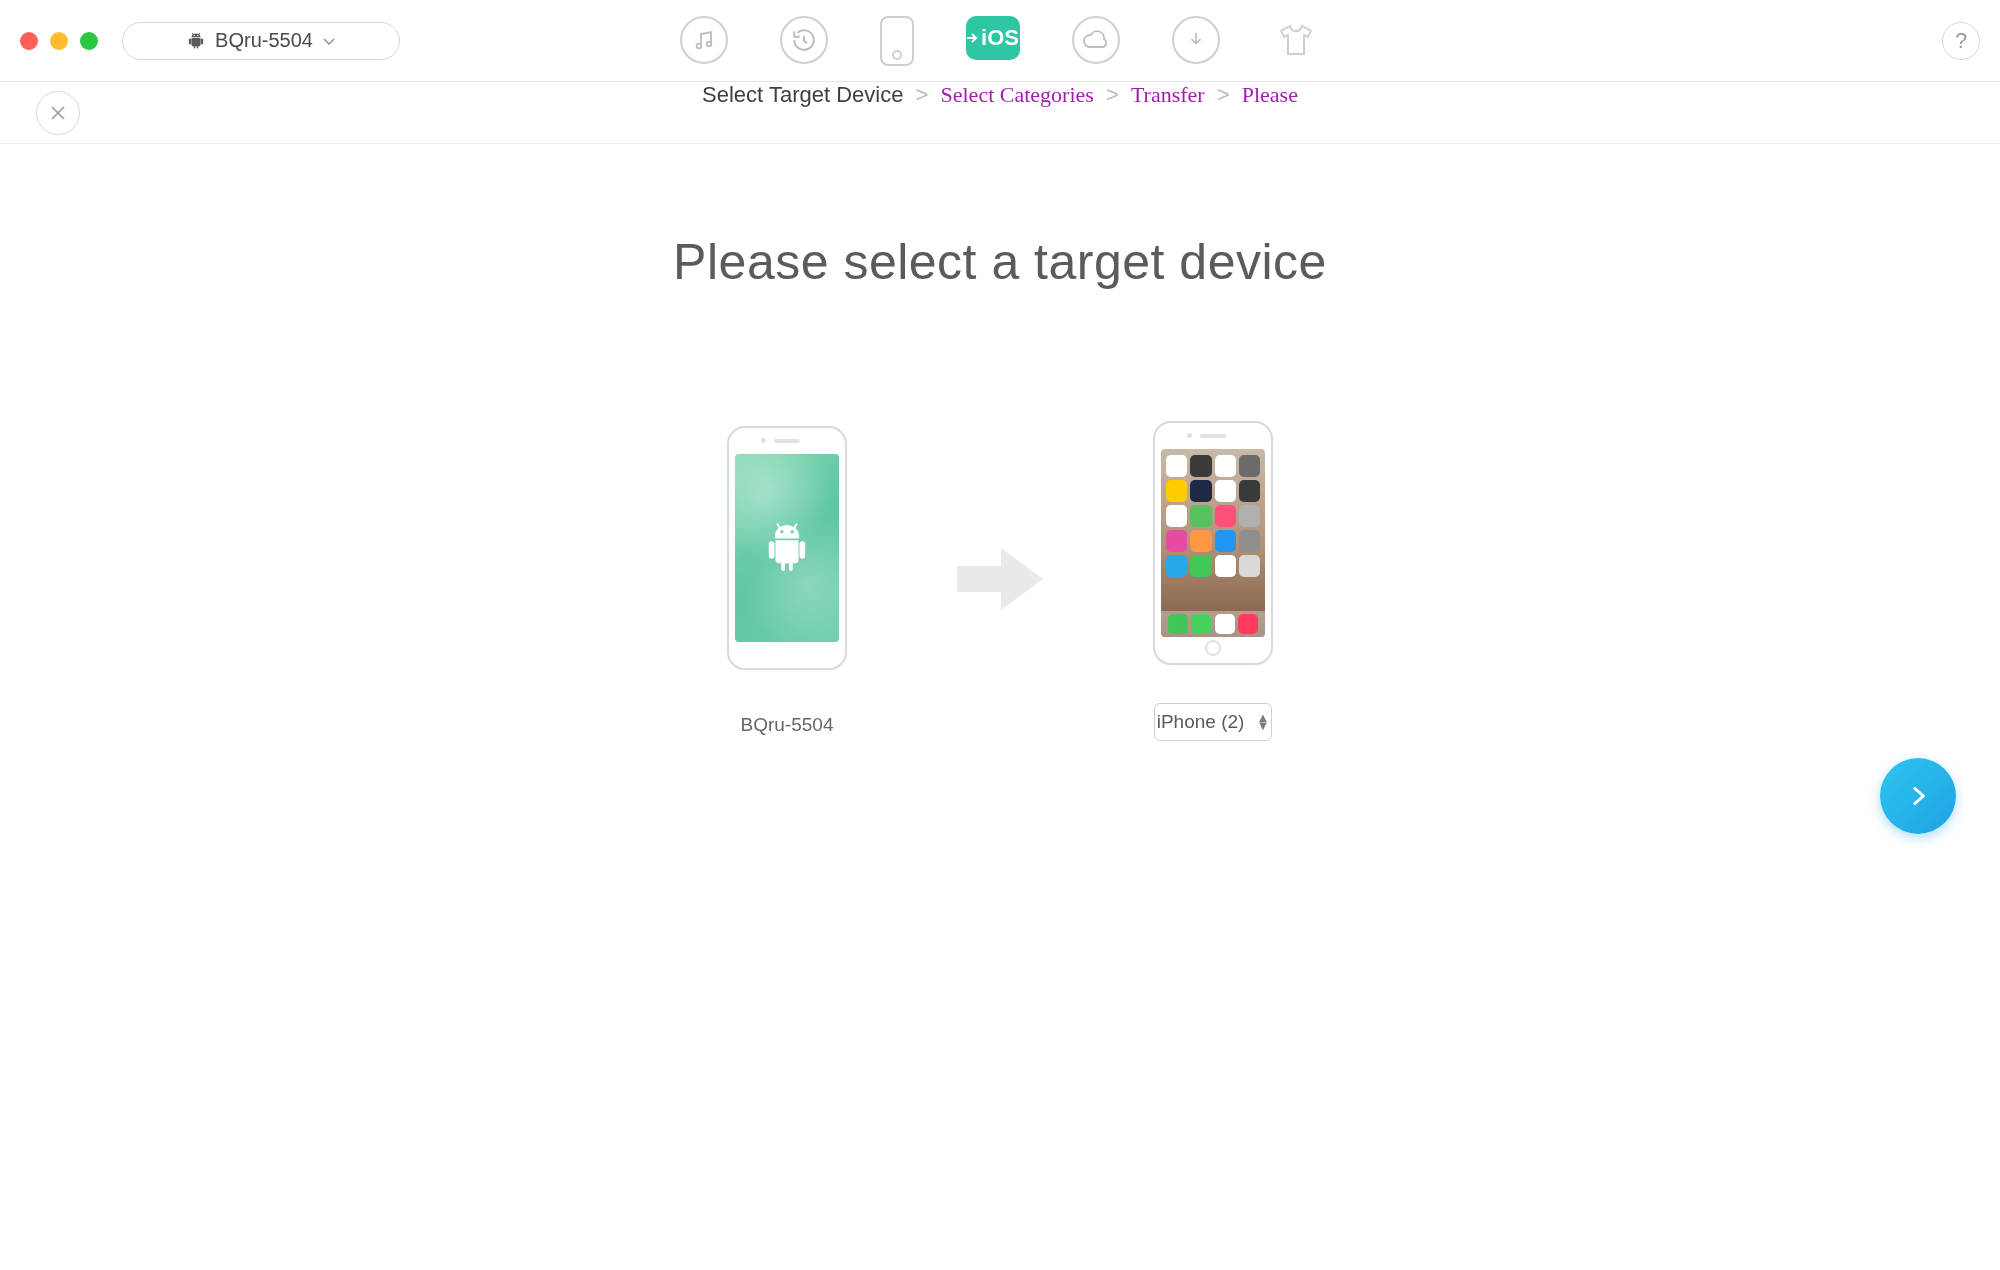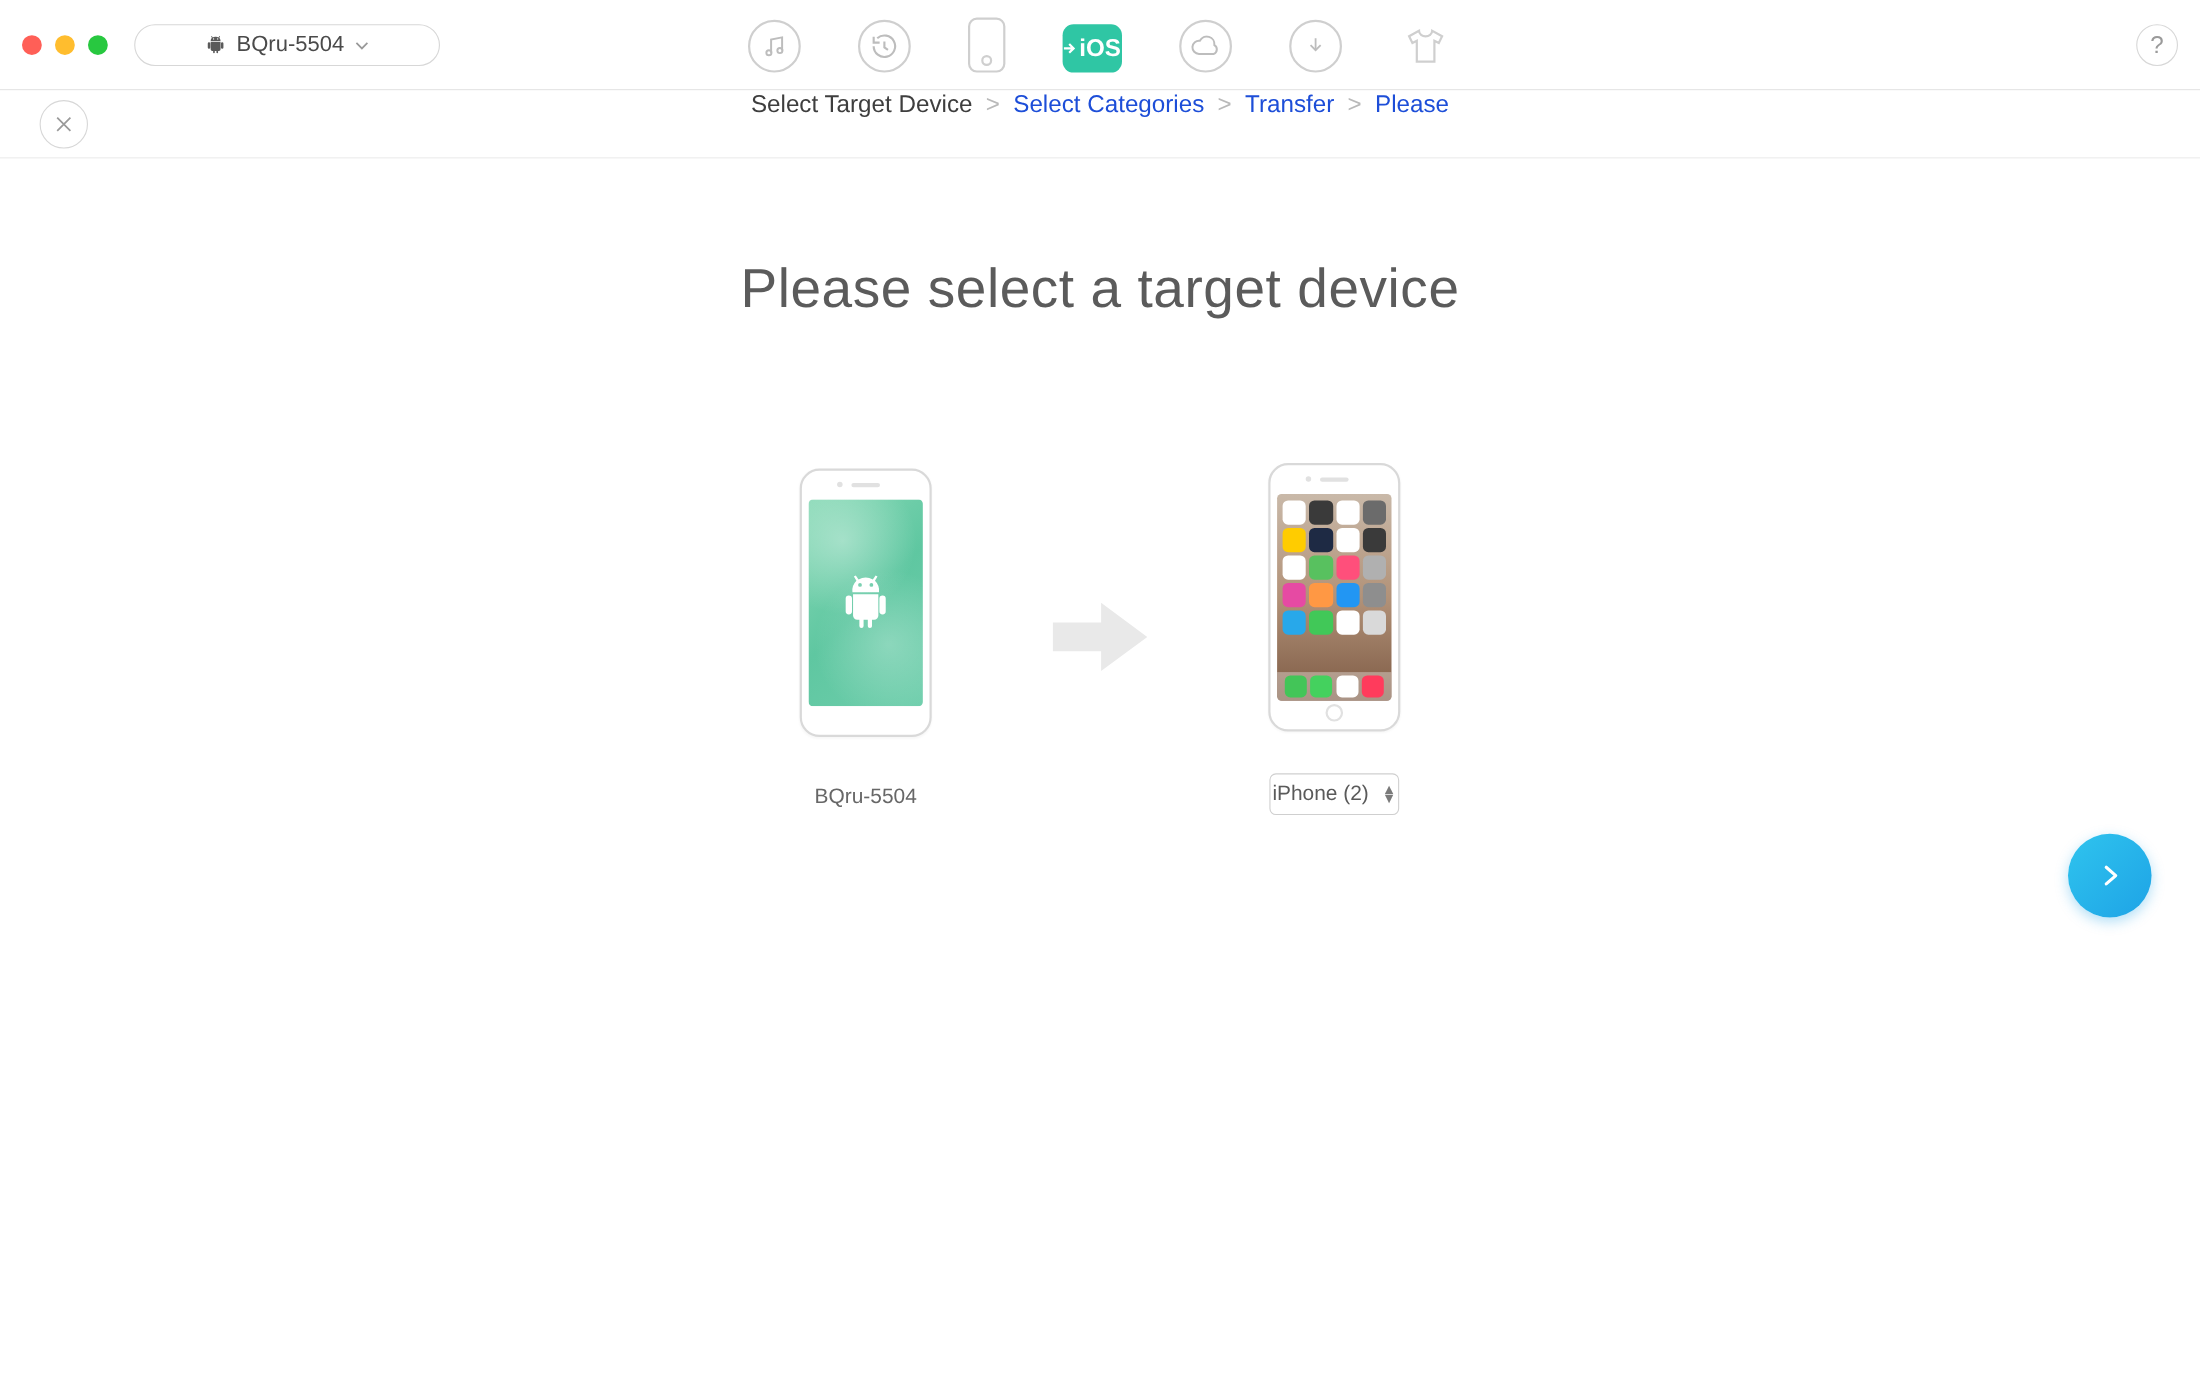--- a/index.html
+++ b/index.html
@@ -23,21 +23,21 @@
     border: 1px solid #d7d7d7; border-radius: 19px;
     display: flex; align-items: center; justify-content: center;
     gap: 10px; padding: 0 24px; cursor: pointer;
     color:#4a4a4a;
     font-size: 20px;
   }
   .android-glyph { width:18px; height:18px; display:inline-flex; }
   .device-pill .chev { color:#9a9a9a; font-size:14px; }
   .tool-icons {
     position:absolute; left:50%; transform:translateX(-50%);
-    display:flex; gap:52px; align-items:flex-end;
+    display:flex; gap:52px; align-items:flex-start;
   }
   .ticon {
     width:48px; height:48px; border:2px solid #cfcfcf; border-radius:50%;
     display:flex; align-items:center; justify-content:center;
     color:#bdbdbd; cursor:pointer;
   }
   .ticon svg { stroke:#bdbdbd; }
   .ticon-phone {
     width:34px; height:50px; border:2px solid #cfcfcf; border-radius:8px;
     display:flex; align-items:center; justify-content:center; position:relative;
@@ -65,21 +65,21 @@
     position:relative; font-size:22px;
   }
   .crumbbar .close-btn {
     position:absolute; left:36px; top:50%; transform:translateY(-50%);
     width:44px; height:44px; border:1px solid #d7d7d7; border-radius:50%;
     display:flex; align-items:center; justify-content:center;
     color:#9a9a9a; cursor:pointer;
   }
   .crumb-active { color:#3e3e3e; }
   .crumb-sep   { color:#b9b9b9; margin:0 6px; }
-  .crumb-inactive { color:#1d4ed8; }
+  .crumb-inactive { color:#a21caf;font-family:Liberation Serif, serif; }
   
   .main { position:relative; height:calc(1270px - 82px - 62px); }
   .headline {
     text-align:center; color:#5b5b5b; font-weight:300;
     font-size:50px; letter-spacing:0.5px; margin-top:89px;
   }
   .device-row {
     display:flex; align-items:center; justify-content:center;
     gap:110px; margin-top:130px;
   }

